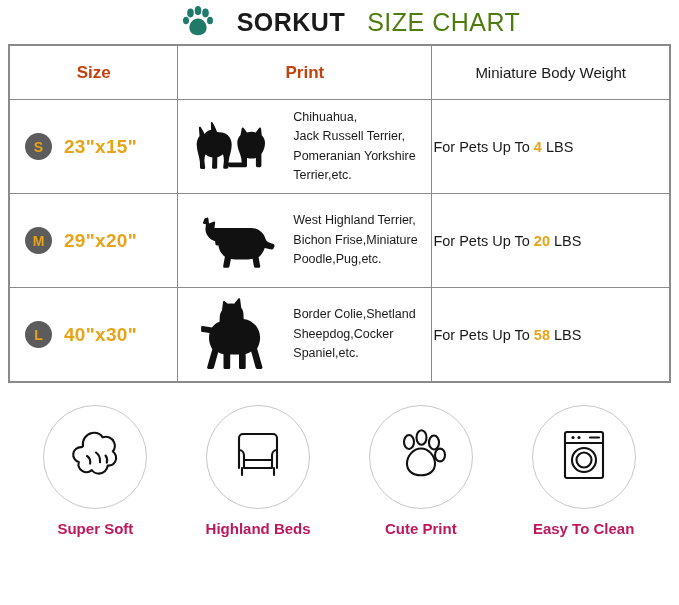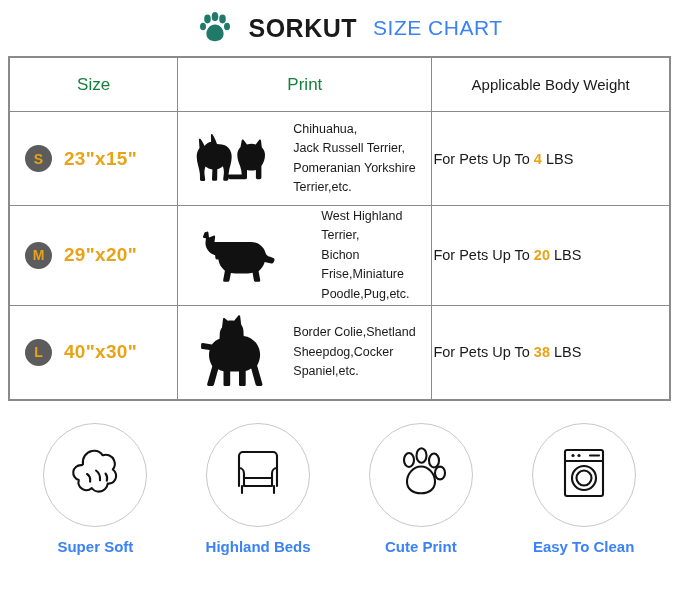--- a/index.html
+++ b/index.html
@@ -14,39 +14,39 @@
     font-family: "Liberation Sans", sans-serif;
     color: #1a1a1a;
     overflow: hidden;
   }
 
   
   .header {
     display: flex;
     align-items: center;
     justify-content: center;
-    height: 56px;
-    gap: 16px;
+    height: 44px;
+    gap: 22px;
     margin-left: 22px;
   }
   .brand-logo {
     width: 34px;
     height: 34px;
     display: block;
   }
   .brand-text {
     font-size: 25px;
     font-weight: bold;
     letter-spacing: 0.5px;
     color: #1a1a1a;
   }
   .title-rest {
-    font-size: 21px;
+    font-size: 25px;
     letter-spacing: 0.5px;
-    color: #3b82f6;
+    color: #4d7c0f;
     font-weight: normal;
   }
 
   
   .table-wrap {
     margin: 0 8px;
     border: 1px solid #8a8a8a;
   }
   table.size-chart {
     width: 100%;
@@ -57,22 +57,22 @@
     border: 1px solid #8a8a8a;
     vertical-align: middle;
   }
   .col-size  { width: 25.5%; }
   .col-type  { width: 38.5%; }
   .col-weight{ width: 36%; }
 
   thead th {
     height: 54px;
     font-size: 17px;
-    font-weight: normal;
-    color: #15803d;
+    font-weight: bold;
+    color: #c2410c;
     text-align: center;
   }
   thead th.head-weight {
     font-weight: normal;
     font-size: 15px;
     color: #1a1a1a;
   }
 
   tbody tr { height: 94px; }
 
@@ -151,21 +151,21 @@
     height: 104px;
     border-radius: 50%;
     border: 1px solid #c8c8c8;
     display: flex;
     align-items: center;
     justify-content: center;
   }
   .feature-label {
     font-size: 15px;
     font-weight: bold;
-    color: #3b82f6;
+    color: #be185d;
     text-align: center;
   }
 </style>
 </head>
 <body>
 
 <div class="header">
   <span class="brand-logo">
     <svg class="brand-logo" viewBox="0 0 34 34" aria-hidden="true">
       <g fill="#1f7a6a">
@@ -186,21 +186,21 @@
   <table class="size-chart">
     <colgroup>
       <col class="col-size">
         <col class="col-type">
         <col class="col-weight">
     </colgroup>
     <thead>
       <tr>
         <th>Size</th>
         <th>Print</th>
-        <th class="head-weight">Applicable Body  Weight</th>
+        <th class="head-weight">Miniature Body  Weight</th>
       </tr>
     </thead>
     <tbody>
 
       <tr>
         <td>
           <div class="size-cell">
             <span class="size-badge">S</span>
             <span class="size-dim">23"x15"</span>
           </div>
@@ -237,21 +237,21 @@
         </td>
         <td>
           <div class="type-cell">
             <span class="type-silhouette">
               <svg width="92" height="56" viewBox="0 0 92 56" aria-hidden="true">
                 <g fill="#111111">
                   <path d="M17 10.5c0.3-2.2 1.4-4.3 2.6-5.6 0.6-0.7 1.7-0.4 1.8 0.5l0.6 5.2 4.6-1.9c0.8-0.3 1.6 0.3 1.5 1.2l-0.6 5.1 36.5 0c7.2 0 12.8 4.5 14.6 11 0.5 1.8 1.9 3 3.6 3.6l4.2 1.5c1 0.4 1.4 1.3 1 2.3l-0.9 2c-0.4 0.9-1.2 1.3-2.2 1.1l-6.6-1.5c-1.1 3.7-3.2 6.9-6.1 9.2l1.6 8.8c0.2 1-0.4 1.8-1.4 1.8h-3.2c-0.9 0-1.6-0.6-1.7-1.5l-1.3-7.6c-1.7 0.5-3.5 0.8-5.3 0.8l-12 0c-1.5 0-3-0.2-4.4-0.5l-1.4 7.3c-0.2 0.9-0.8 1.5-1.7 1.5h-3.2c-1 0-1.6-0.8-1.4-1.8l1.7-9.3c-3.6-2.8-6-6.8-6.6-11.4l-1.2 0.1c-0.9 0.1-1.6-0.5-1.7-1.4l-0.3-2.8c-2.5-0.7-4.6-2-6.2-3.7-2.4-2.5-3.6-5.7-3.4-8.9 0.1-1.6 0.3-3 0.5-4.3l-1.8-0.2c-0.9-0.1-1.4-1-1.1-1.8l1.4-3.5c0.3-0.8 1.2-1.1 1.9-0.6z"></path>
                 </g>
               </svg>
             </span>
-            <span class="type-breeds" style="white-space:pre-line;margin-left:28px;">West Highland Terrier,
+            <span class="type-breeds" style="white-space:pre-line;">West Highland Terrier,
 Bichon Frise,Miniature
 Poodle,Pug,etc.</span>
           </div>
         </td>
         <td class="weight-cell">
           <span>For Pets Up To </span><span class="weight-num">20</span><span> LBS</span>
         </td>
       </tr>
 
       <tr>
@@ -269,21 +269,21 @@
                   <path d="M38 3.5c-0.7-0.8-1.9-0.4-2 0.6l-1 8.4c-1.3 1.6-2.1 3.6-2.2 5.8l-0.3 5.5c-3.1 1.1-5.7 3.1-7.6 5.8l-9-1.6c-1-0.2-1.8 0.5-1.8 1.5v2.9c0 0.9 0.6 1.6 1.5 1.7l7 1c-0.4 1.6-0.6 3.3-0.6 5 0 4 1.2 7.9 3.3 11.1l-5.1 17.9c-0.3 1 0.3 1.9 1.4 1.9h3.6c0.9 0 1.6-0.5 1.8-1.4l4.2-15.4c1.6 1 3.4 1.7 5.3 2.1l0 13.2c0 1 0.7 1.6 1.7 1.6h3.3c1 0 1.7-0.6 1.7-1.6l0-12.9 8.8 0 0 12.9c0 1 0.7 1.6 1.7 1.6h3.3c1 0 1.7-0.6 1.7-1.6l0-13.4c2-0.5 3.9-1.4 5.5-2.5l4.4 15.9c0.2 0.9 0.9 1.4 1.8 1.4h3.6c1.1 0 1.7-0.9 1.4-1.9l-5.3-18.6c1.9-3.1 3-6.8 3-10.6 0-9.8-7.1-17.7-16.4-18.9l-0.3-5.3c-0.1-2.2-0.9-4.2-2.2-5.8l-1-8.4c-0.1-1-1.3-1.4-2-0.6l-4.1 5c-1-0.2-2-0.3-3.1-0.3-1.1 0-2.1 0.1-3.1 0.3z"></path>
                 </g>
               </svg>
             </span>
             <span class="type-breeds" style="white-space:pre-line;">Border Colie,Shetland
 Sheepdog,Cocker
 Spaniel,etc.</span>
           </div>
         </td>
         <td class="weight-cell">
-          <span>For Pets Up To </span><span class="weight-num">38</span><span> LBS</span>
+          <span>For Pets Up To </span><span class="weight-num">58</span><span> LBS</span>
         </td>
       </tr>
     </tbody>
   </table>
 </div>
 
 <div class="features">
 
   <div class="feature">
     <div class="feature-circle">

